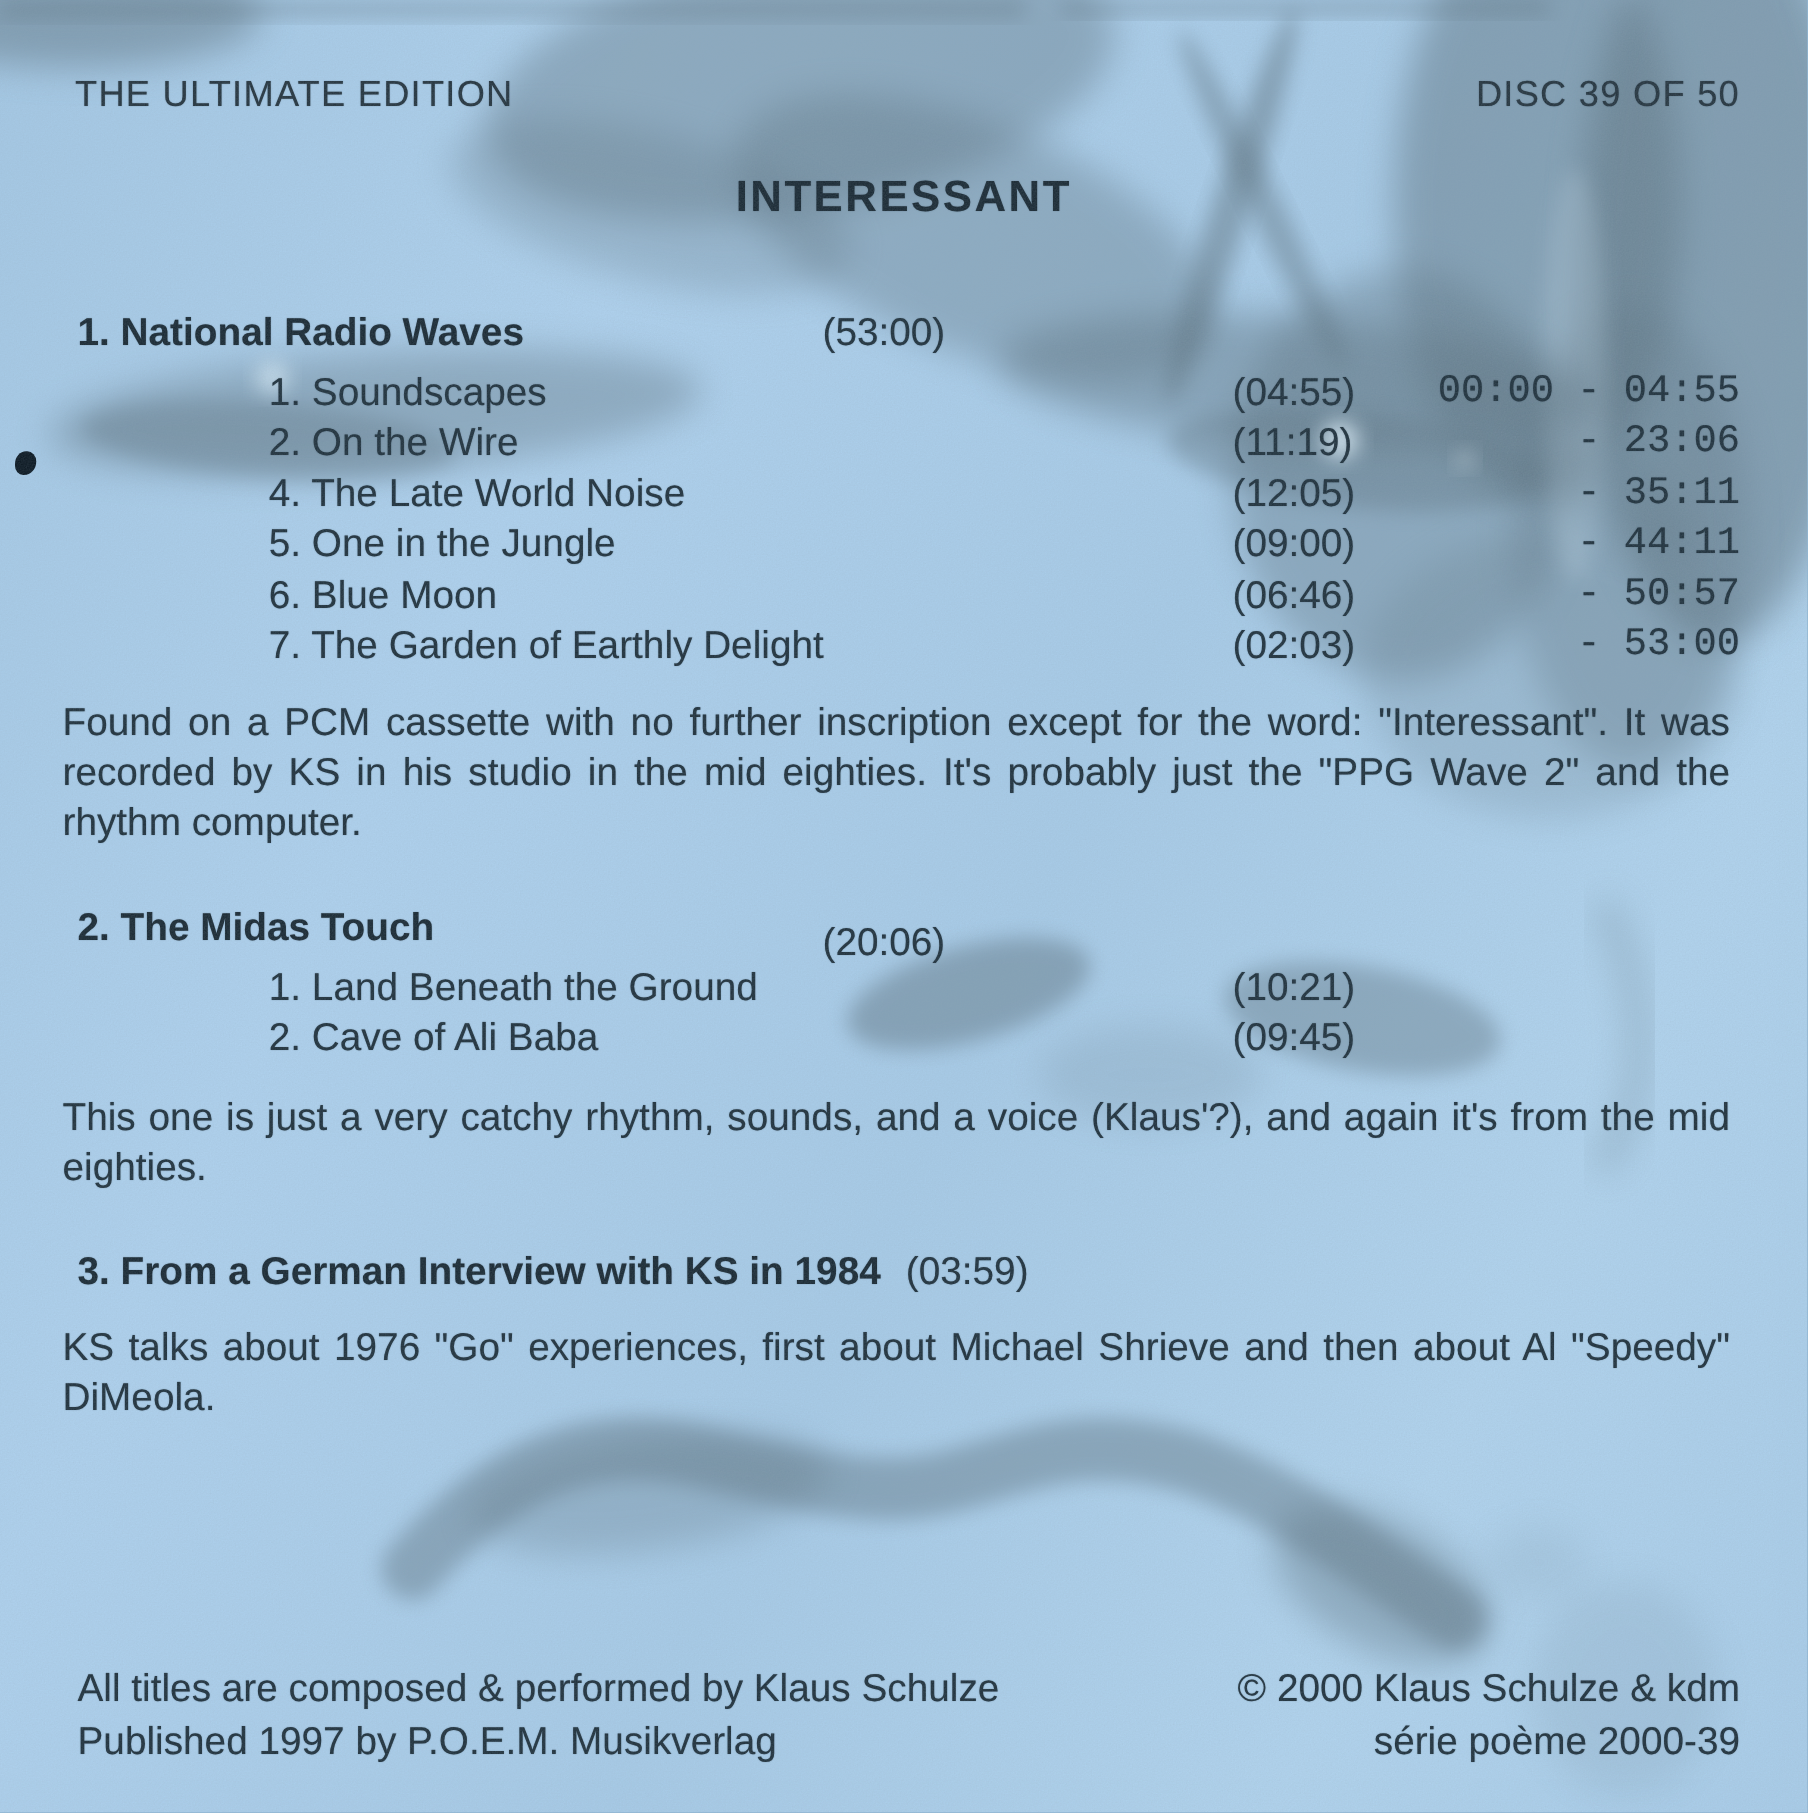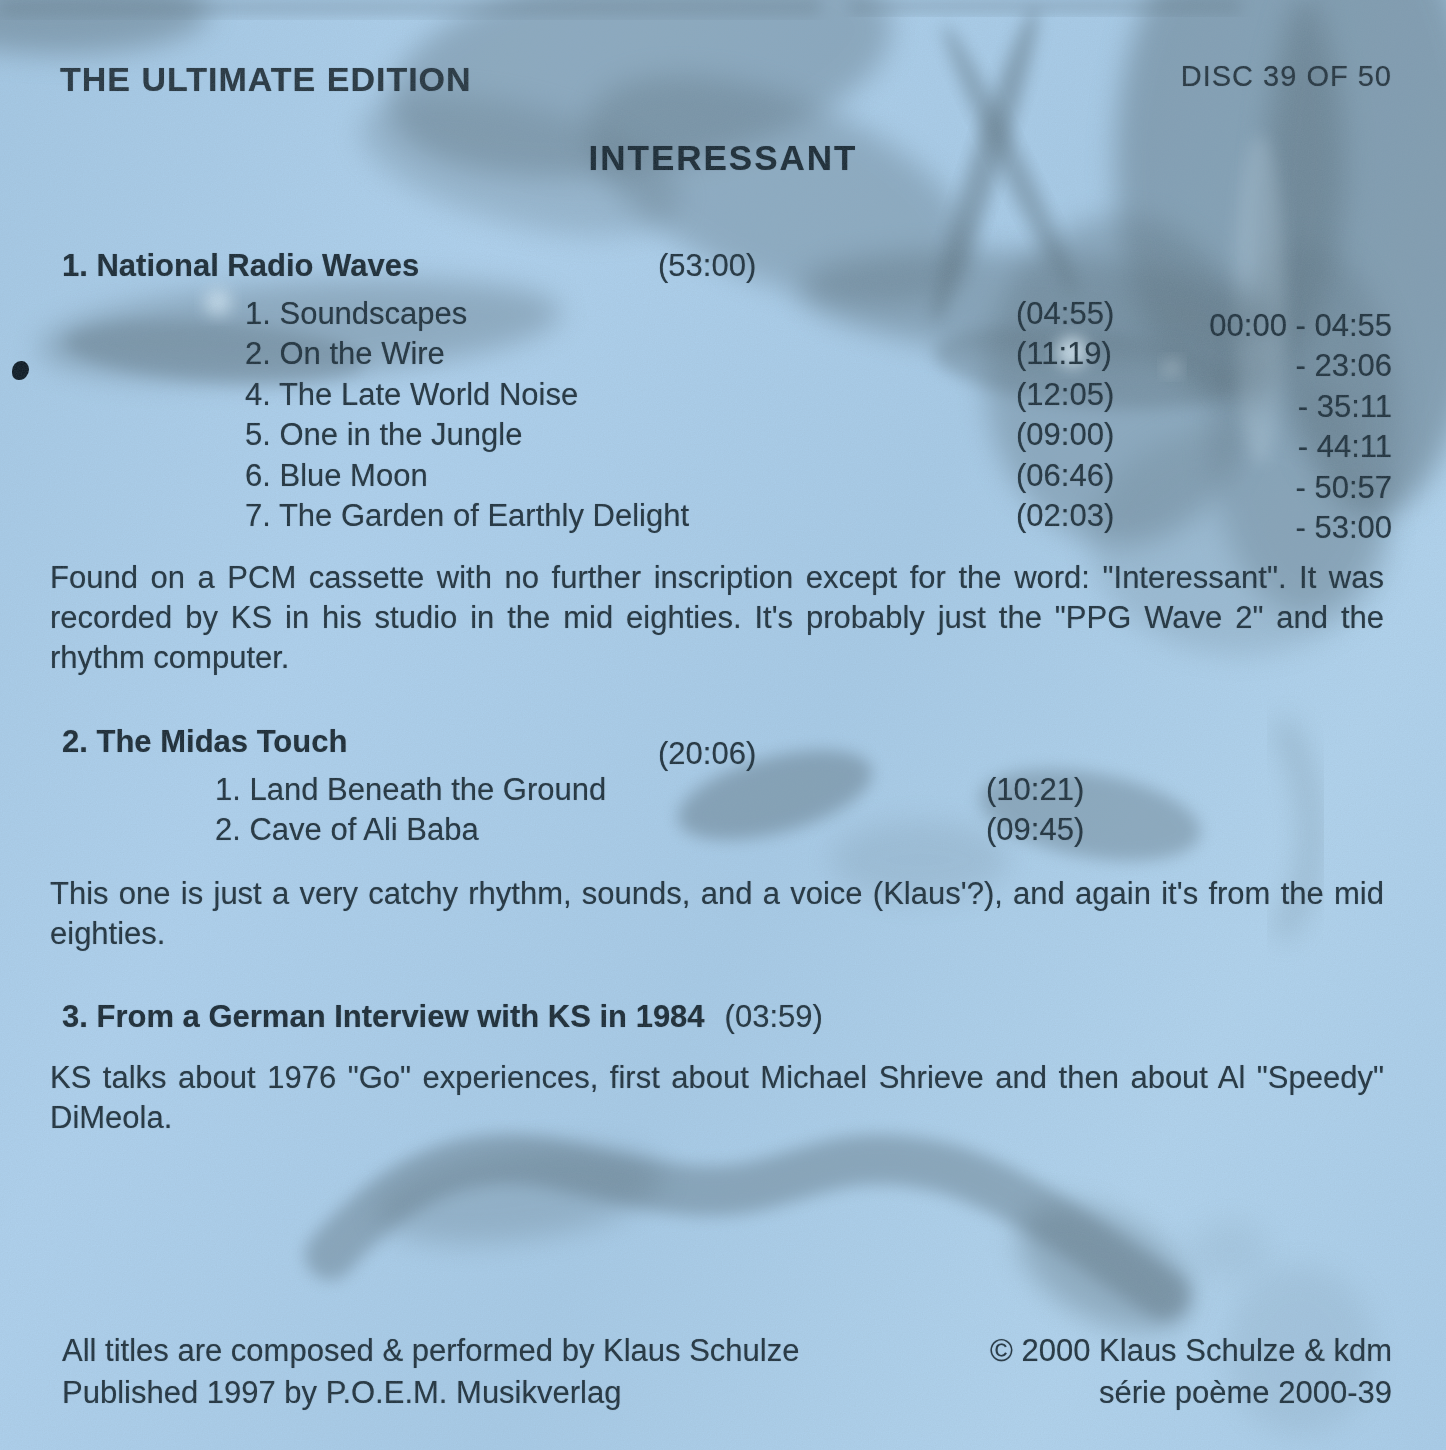--- a/index.html
+++ b/index.html
@@ -7,31 +7,31 @@
     position:relative;width:1446px;height:1450px;overflow:hidden;
     font-family:"Liberation Sans",sans-serif;
     color:#22333e;
     background:linear-gradient(115deg,#a4c7e3 0%,#aed0ec 28%,#a7cae6 55%,#b0d2ec 80%,#a9cce8 100%);
   }
   .layer{position:absolute;inset:0;}
   #face-svg{z-index:1;pointer-events:none;}
   #content{z-index:2;}
   #grain-svg{z-index:3;pointer-events:none;}
   .txt{text-shadow:0 0 1px rgba(26,42,54,.45);}
-  .topbar-left{position:absolute;left:60px;top:60px;font-size:34px;letter-spacing:1px;color:#273640;font-weight:bold;}
+  .topbar-left{position:absolute;left:60px;top:60px;font-size:29px;letter-spacing:1px;color:#273640;}
   .topbar-right{position:absolute;right:54px;top:60px;font-size:29px;letter-spacing:1px;color:#273640;}
   .page-title{position:absolute;left:0;right:0;top:138px;text-align:center;font-size:35px;font-weight:bold;letter-spacing:2px;color:#1c2b35;}
   .sec-head{position:absolute;left:62px;font-size:31px;font-weight:bold;color:#1c2b35;}
   .sec-dur{position:absolute;left:658px;font-size:31px;font-weight:normal;color:#22333e;}
   .sec3-dur{font-weight:normal;margin-left:20px;font-size:31px;color:#22333e;}
   .tracks{position:absolute;left:0;right:0;}
   .track-row{position:relative;height:40.4px;}
   .t-name{position:absolute;left:215px;top:0;font-size:31px;}
   .t-dur{position:absolute;left:958px;top:0;font-size:31px;margin-left:28px;}
-  .t-range{position:absolute;right:54px;top:12px;font-size:31px;text-align:right;}
+  .t-range{position:absolute;right:54px;top:0;font-size:31px;text-align:right;font-family:Liberation Mono, monospace;}
   .note{position:absolute;left:50px;width:1334px;font-size:31px;line-height:40px;}
   .jline{text-align:justify;text-align-last:justify;}
   .ink-dot{position:absolute;left:12px;top:361px;width:17px;height:19px;background:#0e1a24;border-radius:55% 45% 60% 40%;z-index:2;}
   .footer-left{position:absolute;left:62px;top:1330px;font-size:31px;line-height:42px;}
   .footer-right{position:absolute;right:54px;top:1330px;font-size:31px;line-height:42px;text-align:right;margin-left:44px;}
 </style>
 </head>
 <body>
 
 <div class="canvas">
@@ -91,21 +91,21 @@
 
   <div class="ink-dot"></div>
 
   <div id="content" class="layer">
     <div class="topbar-left txt">THE ULTIMATE EDITION</div>
     <div class="topbar-right txt">DISC 39 OF 50</div>
     <div class="page-title txt">INTERESSANT</div>
 
     <div class="sec-head txt" style="top:248px;">1. National Radio Waves</div>
     <div class="sec-dur txt" style="top:248px;">(53:00)</div>
-    <div class="tracks" style="top:296px;padding-left:30px;">
+    <div class="tracks" style="top:296px;">
       <div class="track-row">
         <span class="t-name txt">1. Soundscapes</span>
         <span class="t-dur txt">(04:55)</span>
         <span class="t-range txt">00:00 - 04:55</span>
       </div>
       <div class="track-row">
         <span class="t-name txt">2. On the Wire</span>
         <span class="t-dur txt">(11:19)</span>
         <span class="t-range txt">- 23:06</span>
       </div>

